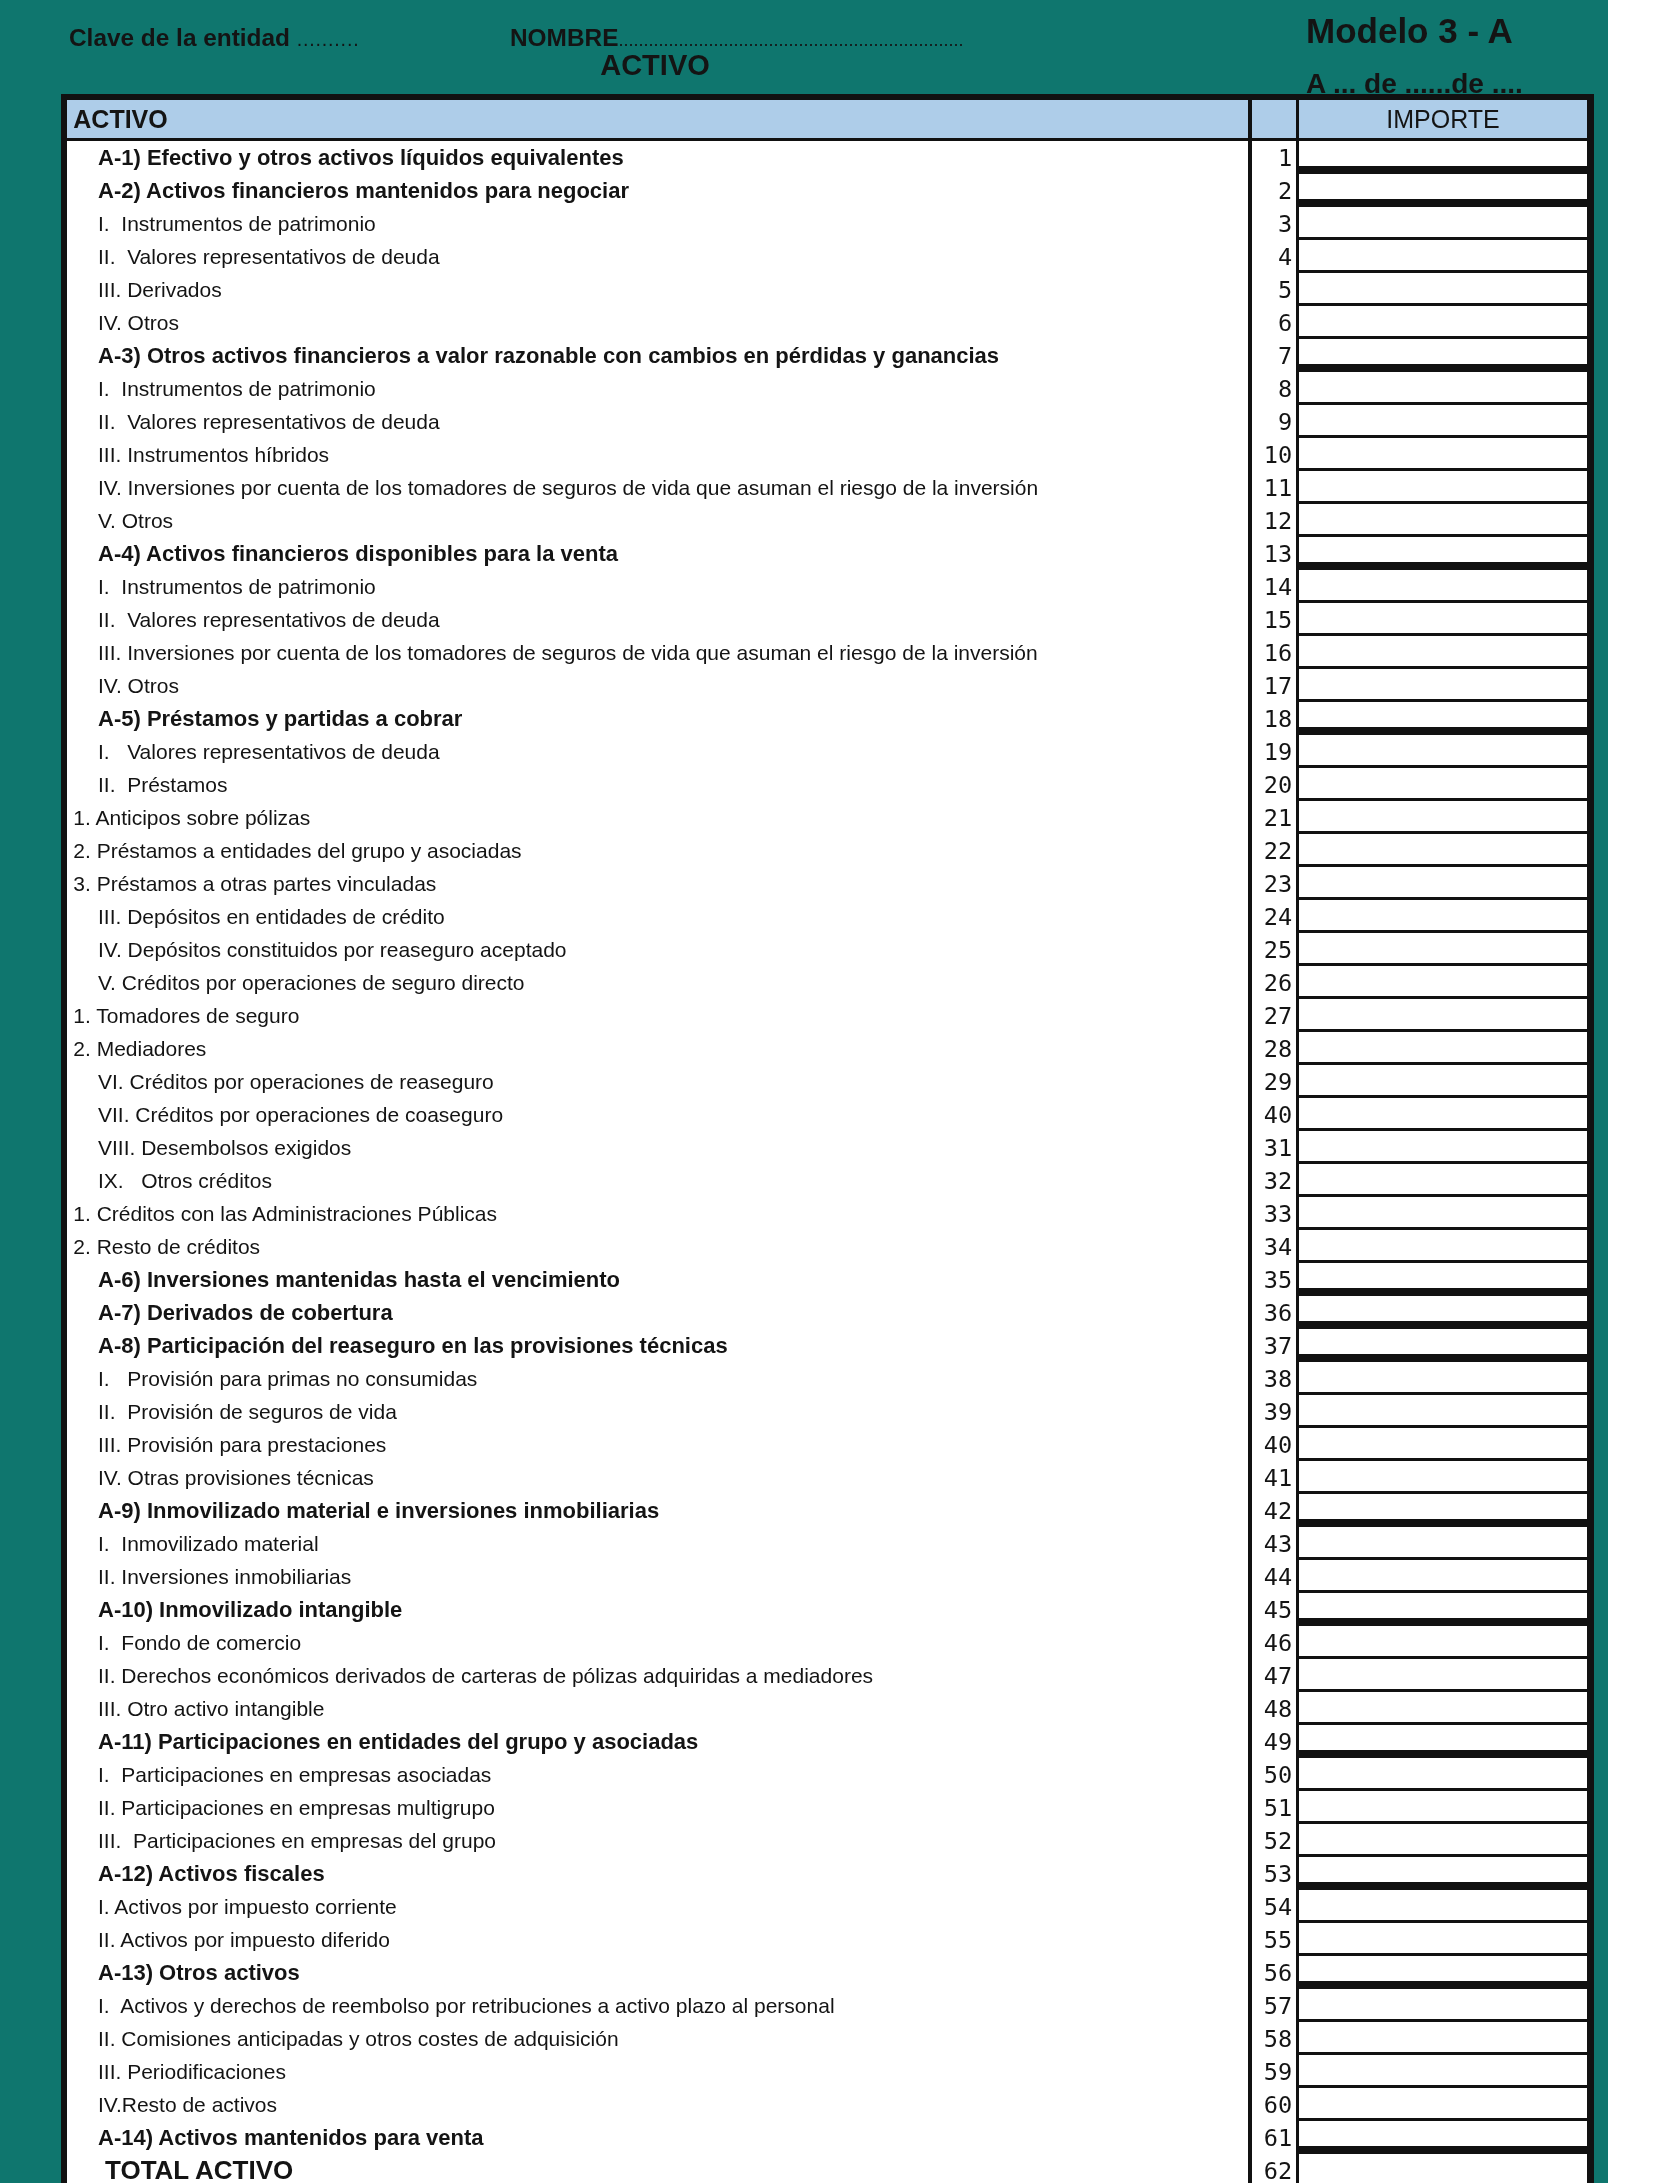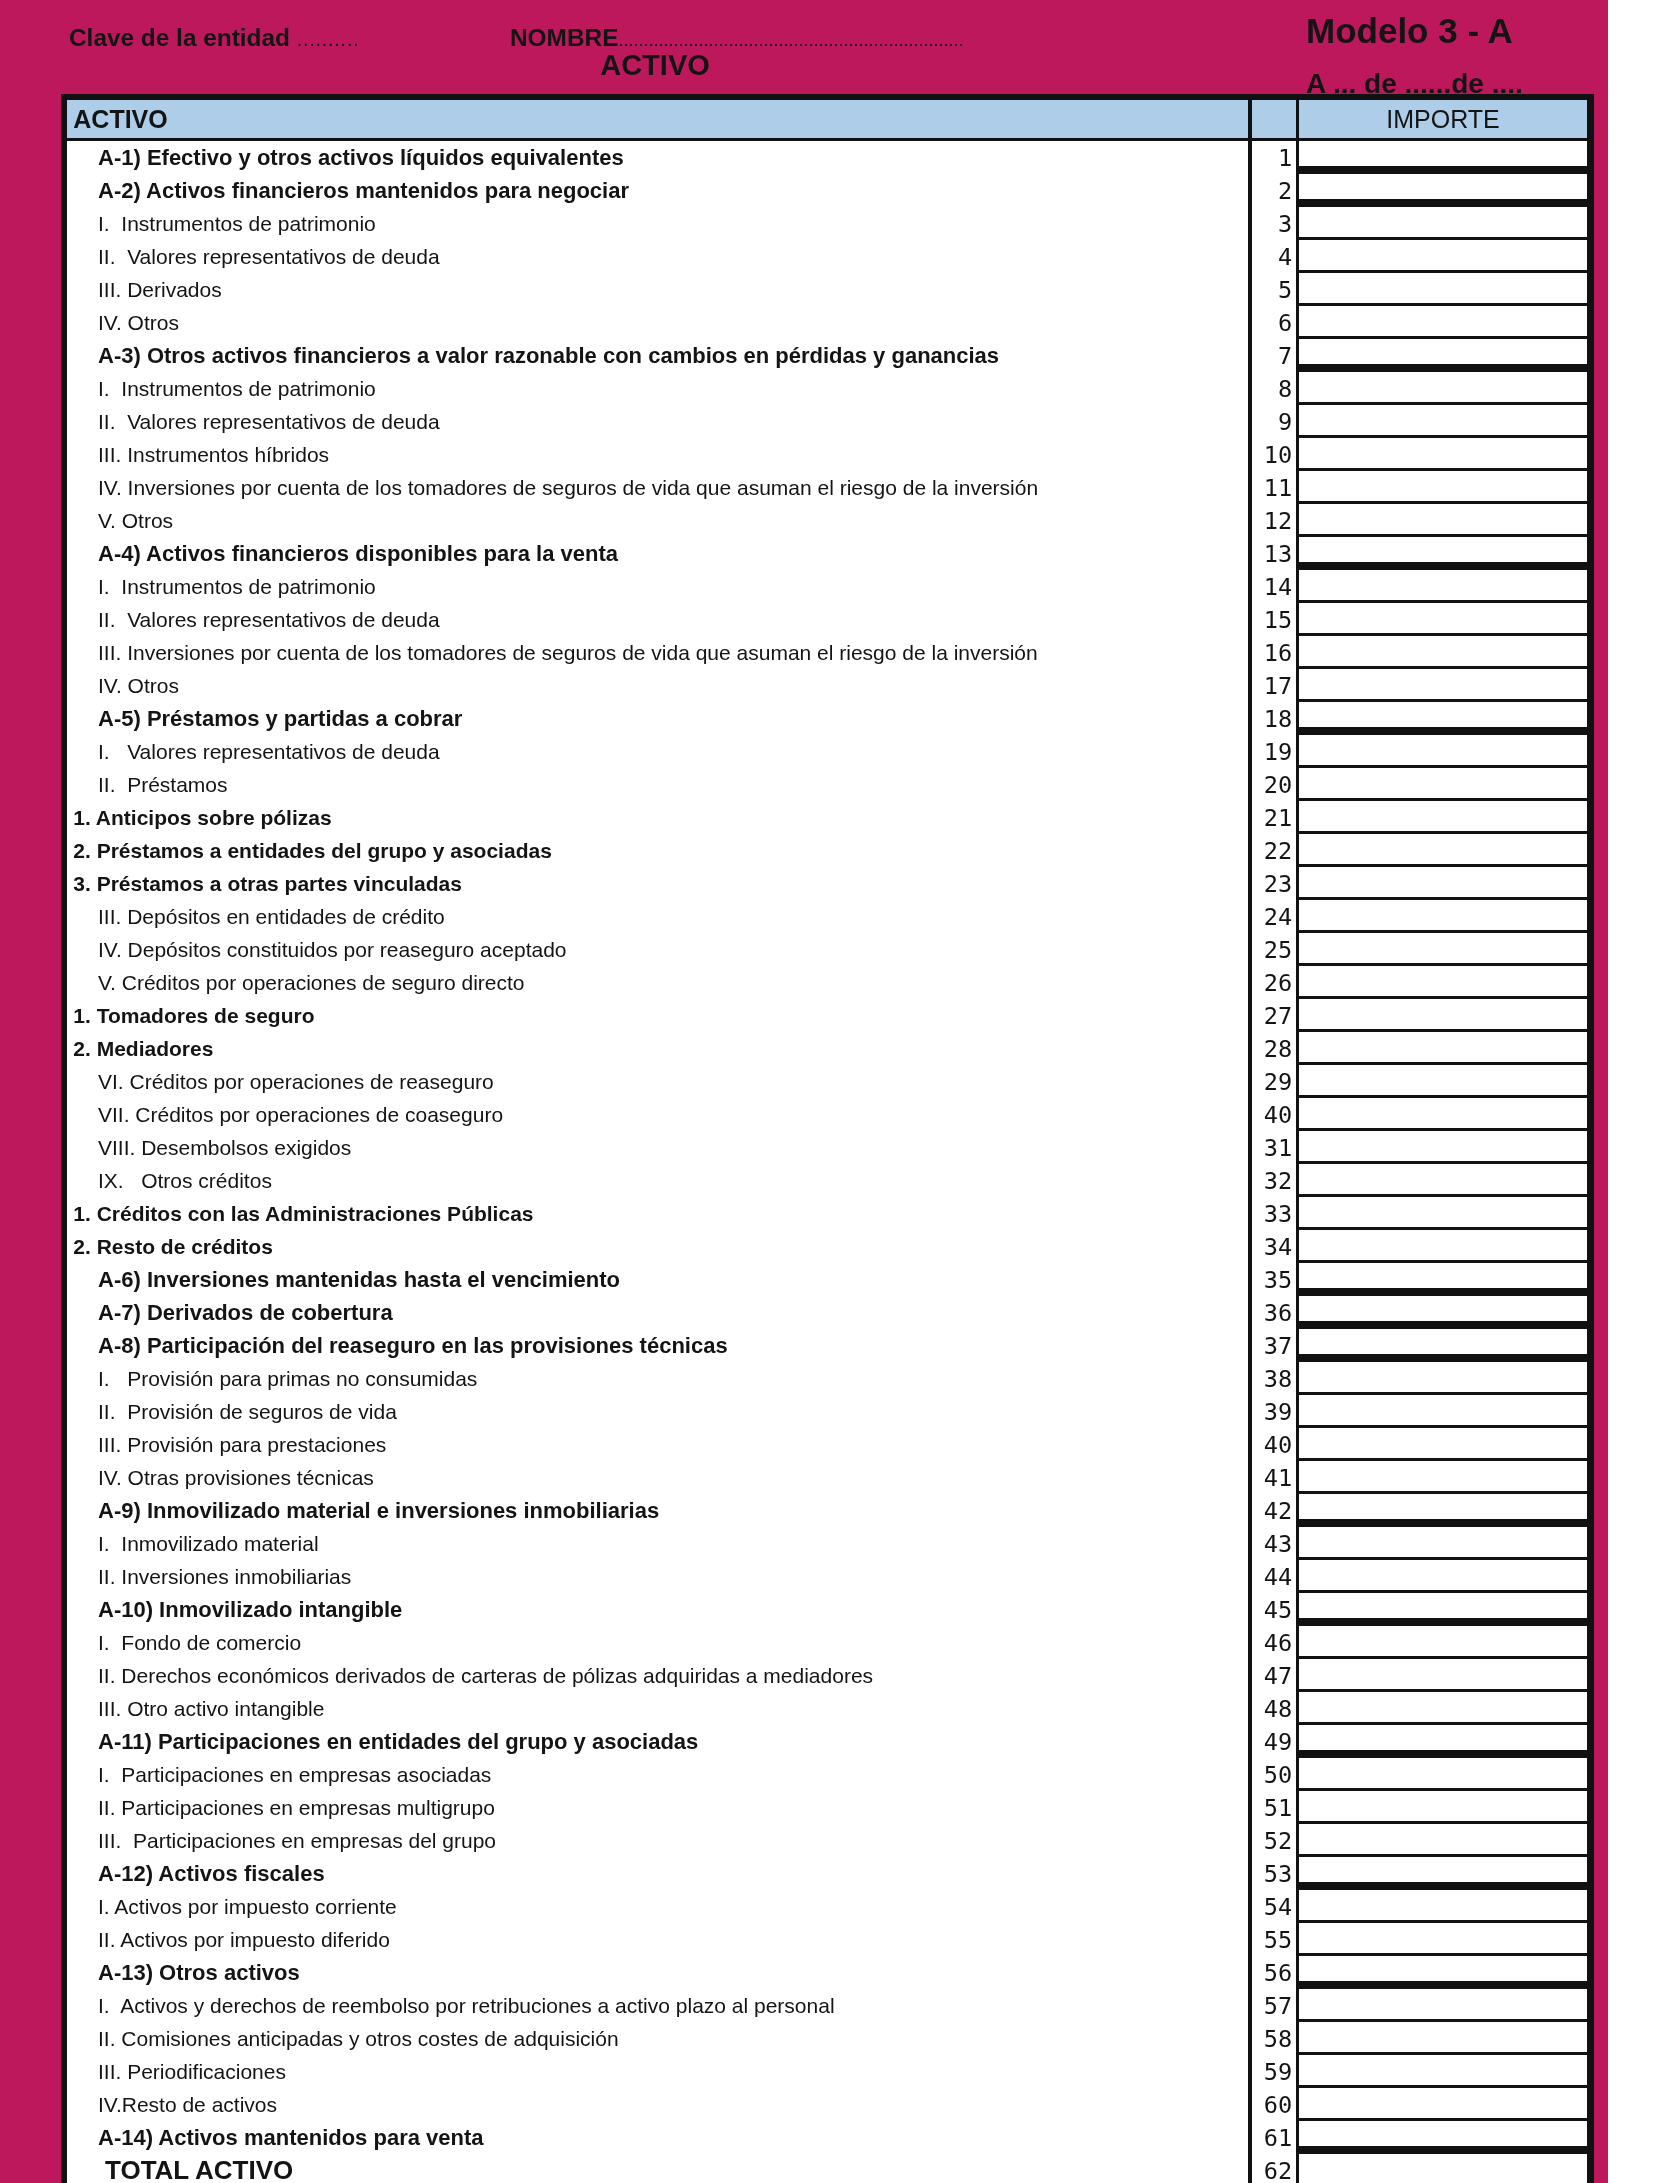--- a/index.html
+++ b/index.html
@@ -1,19 +1,19 @@
 <!DOCTYPE html>
 <html style="font-size:12.6px"><head>
 <meta charset="utf-8">
 <style>
   html,body{margin:0;padding:0;background:#ffffff;}
   .page{
     position:relative;
     width:1608px;height:2183px;
-    background:#be185d;
+    background:#0f766e;
     font-family:"Liberation Sans", sans-serif;
     color:#141414;
     overflow:hidden;
   }
   
   .hdr-item{position:absolute;white-space:pre;}
   .clave-line{left:69px;top:23.6px;font-size:24.4px;font-weight:bold;}
   .clave-dots{font-weight:normal;font-size:19.7px;letter-spacing:0.8px;}
   .nombre-line{left:510px;top:23.6px;font-size:24.4px;font-weight:bold;}
   .nombre-dots{font-weight:normal;font-size:18px;}
@@ -48,21 +48,21 @@
     display:flex;align-items:center;justify-content:center;
     font-size:25px;font-weight:normal;
   }
   .tbody{display:block;}
   .row{display:flex;height:33px;align-items:stretch;}
   .cell-label{
     width:1181px;box-sizing:border-box;display:flex;align-items:center;
     padding-left:6.3px;font-size:21px;white-space:pre;overflow:hidden;
   }
   .row.indent1 .cell-label{padding-left:31px;}
-  .row.indent2 .cell-label{font-weight:bold;}
+  .row.indent2 .cell-label{}
   .row.section .cell-label{font-weight:bold;font-size:22px;padding-left:31px;}
   .row.total .cell-label{font-weight:bold;font-size:26px;padding-left:38px;}
   .cell-num{
     width:48px;box-sizing:border-box;border-left:4.7px solid #111;
     display:flex;align-items:center;justify-content:flex-end;
     padding-right:3.9px;
     font-family:"DejaVu Sans Mono", monospace;font-size:23.6px;
   }
   .cell-importe{
     flex:1;box-sizing:border-box;background:#fff;

